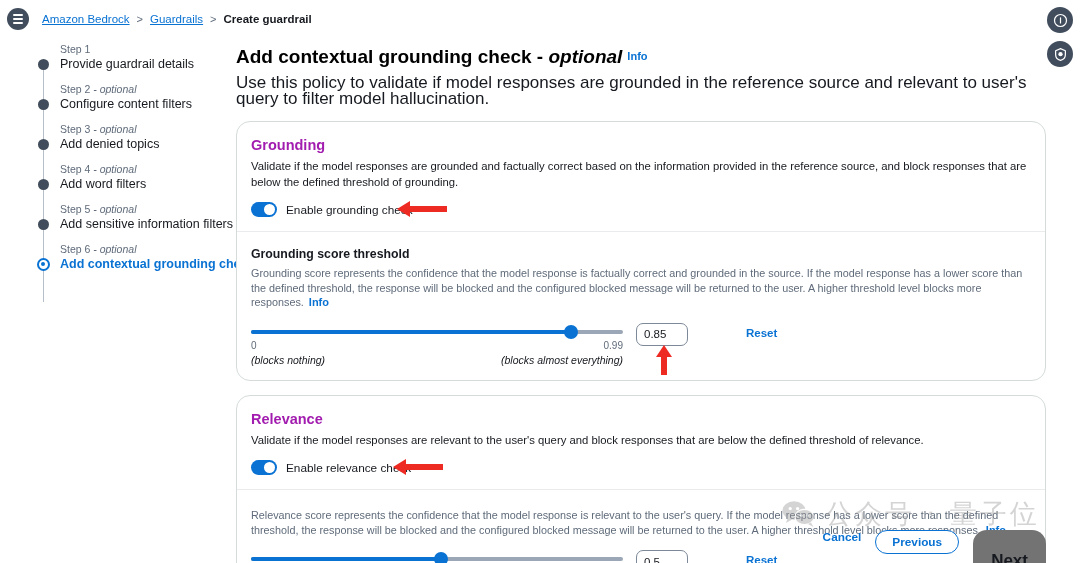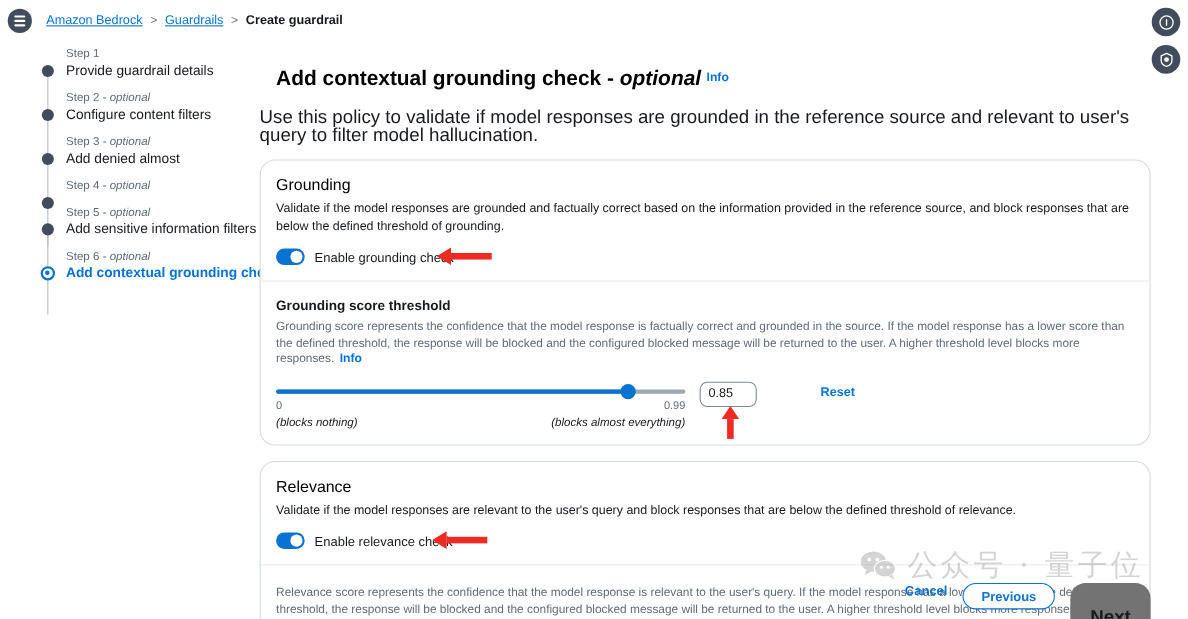--- a/index.html
+++ b/index.html
@@ -55,36 +55,36 @@
   }
   .wz-item.active .wz-dot::after {
     content: ""; position: absolute; left: 2px; top: 2px; width: 4px; height: 4px;
     border-radius: 50%; background: #0972d3;
   }
   .wz-item.pending .wz-dot { background: #fff; border: 1.5px solid #8c96a2; }
   .wz-line { position: absolute; left: 5px; top: 28px; width: 1px; background: #b6bec9; }
 
   
   .main { position: absolute; left: 236px; top: 44px; width: 810px; }
-  .page-title { font-size: 19px; font-weight: bold; line-height: 24px; color: #000; margin: 15px; }
+  .page-title { font-size: 19px; font-weight: bold; line-height: 24px; color: #000; margin: 0; }
   .page-title .opt { font-style: italic; font-weight: bold; }
   .info-link {
     color: #0972d3; font-size: 11px; font-weight: bold; text-decoration: none;
     cursor: pointer; vertical-align: 3px; margin-left: 5px;
   }
   .page-desc { font-size: 17px; color: #16191f; line-height: 16px; margin-top: 6px; }
 
   
   .card {
     background: #fff; border: 1px solid #d5dbdb; border-radius: 14px;
     margin-top: 14px; overflow: hidden;
   }
   .card-sec { padding: 14px 14px 14px 14px; }
   .card-div { height: 1px; background: #e9ebed; }
-  .sec-title { font-size: 14.5px; font-weight: normal; color: #000000; line-height: 18px; }
+  .sec-title { font-size: 14.5px; font-weight: bold; color: #a21caf; line-height: 18px; }
   .sec-desc { font-size: 11.3px; color: #16191f; line-height: 15.5px; margin-top: 5px; max-width: 790px; }
   .sub-title { font-size: 12.3px; font-weight: bold; color: #16191f; line-height: 16px; }
   .sub-desc { font-size: 10.8px; color: #5f6b7a; line-height: 14.5px; margin-top: 4px; max-width: 790px; }
 
   
   .toggle-row { display: flex; align-items: center; margin-top: 12px; position: relative; }
   .toggle {
     width: 26px; height: 15px; border-radius: 8px; background: #0972d3;
     position: relative; cursor: pointer; flex: 0 0 auto;
   }
@@ -216,29 +216,30 @@
       </div>
       <div class="wz-title">Configure content filters</div>
     </div>
 
     <div class="wz-item">
       <div class="wz-line" style="height:34px;"></div>
       <div class="wz-dot"></div>
       <div class="wz-step">
         <span>Step 3</span><i> - optional</i>
       </div>
-      <div class="wz-title">Add denied almost</div>
+      <div class="wz-title">Add denied topics</div>
     </div>
 
     <div class="wz-item">
       <div class="wz-line" style="height:34px;"></div>
       <div class="wz-dot"></div>
       <div class="wz-step">
         <span>Step 4</span><i> - optional</i>
       </div>
+      <div class="wz-title">Add word filters</div>
     </div>
 
     <div class="wz-item">
       <div class="wz-line" style="height:34px;"></div>
       <div class="wz-dot"></div>
       <div class="wz-step">
         <span>Step 5</span><i> - optional</i>
       </div>
       <div class="wz-title">Add sensitive information filters</div>
     </div>

